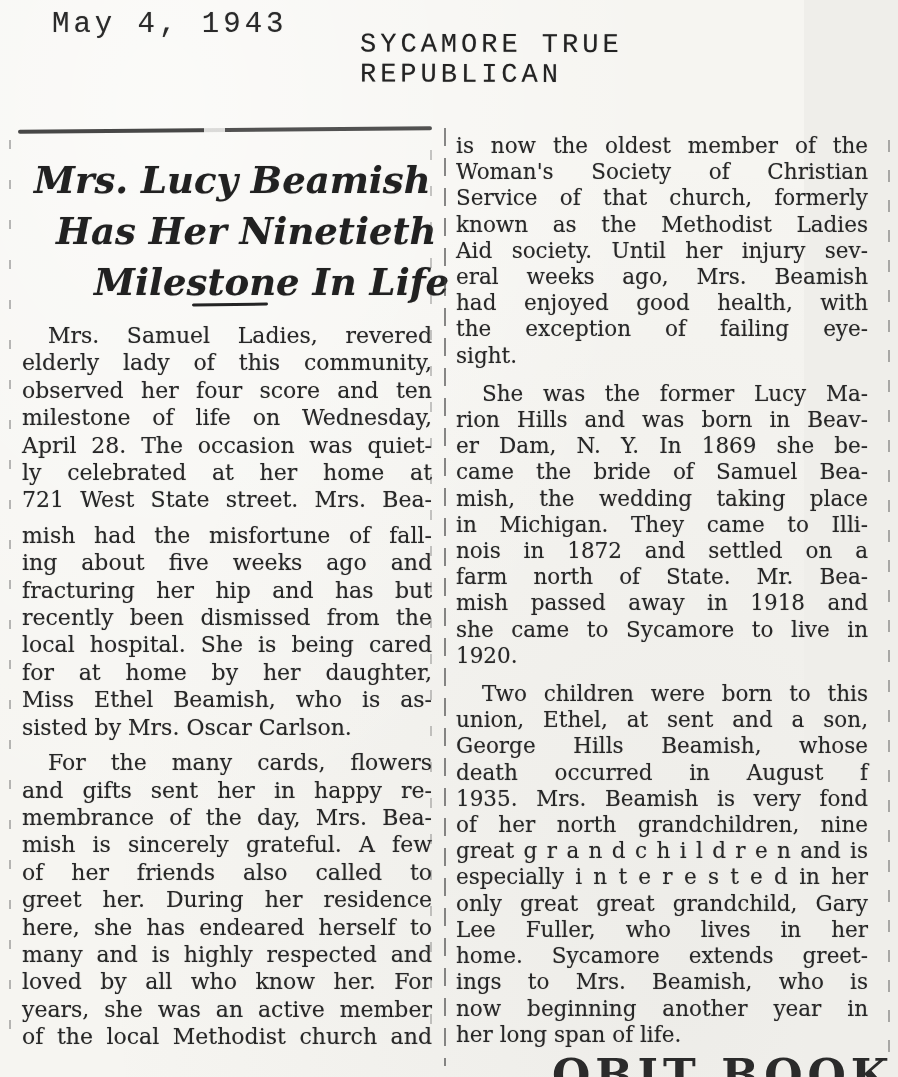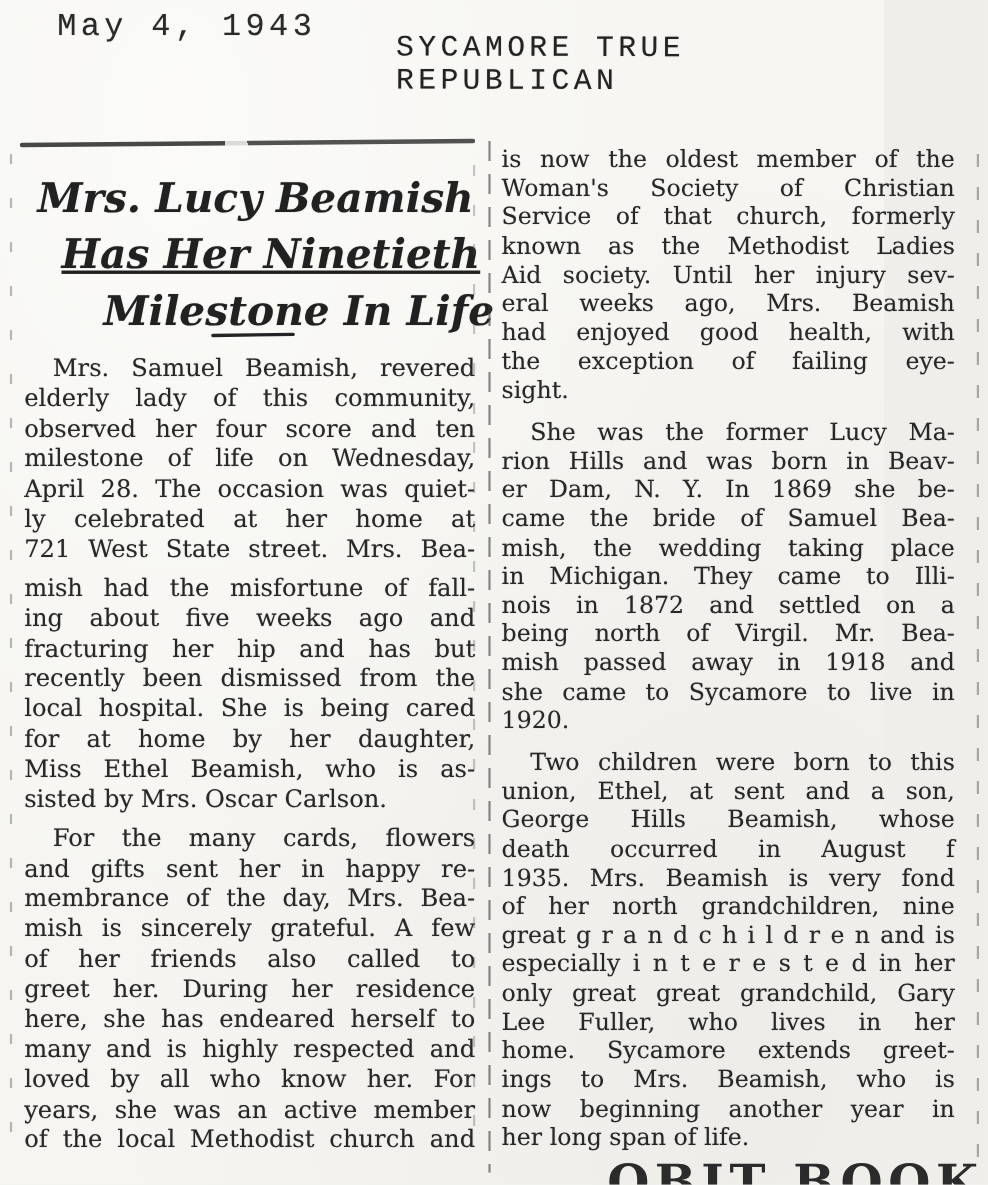--- a/index.html
+++ b/index.html
@@ -63,21 +63,21 @@
   }
 
   
   .headline {
     position: absolute; left: 22px; top: 155px; width: 412px;
     font-style: italic; font-weight: bold;
     font-size: 37px; line-height: 51px; color: #212121;
   }
   .headline .hl { white-space: nowrap; }
   .hl-0 { padding-left: 12px; }
-  .hl-1 { padding-left: 34px; text-decoration: underline; }
+  .hl-1 { padding-left: 34px; }
   .hl-2 { padding-left: 72px; }
 
   
   .col { position: absolute; }
   .col-left  { left: 22px; top: 322px; width: 410px; }
   .col-right { left: 456px; top: 133px; width: 412px; }
   .para { margin: 0 0 8px 0; }
   .col-right .para { margin-bottom: 12px; }
   .line {
     font-size: 22px; line-height: 27.4px;
@@ -111,21 +111,21 @@
   <div class="headline ink">
     <div class="hl hl-0">Mrs. Lucy Beamish</div>
     <div class="hl hl-1">Has Her Ninetieth</div>
     <div class="hl hl-2">Milestone In Life</div>
   </div>
 
   <div class="sub-divider"></div>
 
   <div class="col col-left ink">
       <div class="para">
-        <div class="line indent">Mrs. Samuel Beamish, revered</div>
+        <div class="line indent">Mrs. Samuel Ladies, revered</div>
         <div class="line">elderly lady of this community,</div>
         <div class="line">observed her four score and ten</div>
         <div class="line">milestone of life on Wednesday,</div>
         <div class="line">April 28. The occasion was quiet-</div>
         <div class="line">ly celebrated at her home at</div>
         <div class="line">721 West State street. Mrs. Bea-</div>
       </div>
       <div class="para">
         <div class="line">mish had the misfortune of fall-</div>
         <div class="line">ing about five weeks ago and</div>
@@ -163,21 +163,21 @@
         <div class="line endline">sight.</div>
       </div>
       <div class="para">
         <div class="line indent">She was the former Lucy Ma-</div>
         <div class="line">rion Hills and was born in Beav-</div>
         <div class="line">er Dam, N. Y. In 1869 she be-</div>
         <div class="line">came the bride of Samuel Bea-</div>
         <div class="line">mish, the wedding taking place</div>
         <div class="line">in Michigan. They came to Illi-</div>
         <div class="line">nois in 1872 and settled on a</div>
-        <div class="line">being north of Virgil. Mr. Bea-</div>
+        <div class="line">farm north of State. Mr. Bea-</div>
         <div class="line">mish passed away in 1918 and</div>
         <div class="line">she came to Sycamore to live in</div>
         <div class="line endline">1920.</div>
       </div>
       <div class="para">
         <div class="line indent">Two children were born to this</div>
         <div class="line">union, Ethel, at sent and a son,</div>
         <div class="line">George Hills Beamish, whose</div>
         <div class="line">death occurred in August f</div>
         <div class="line">1935. Mrs. Beamish is very fond</div>

